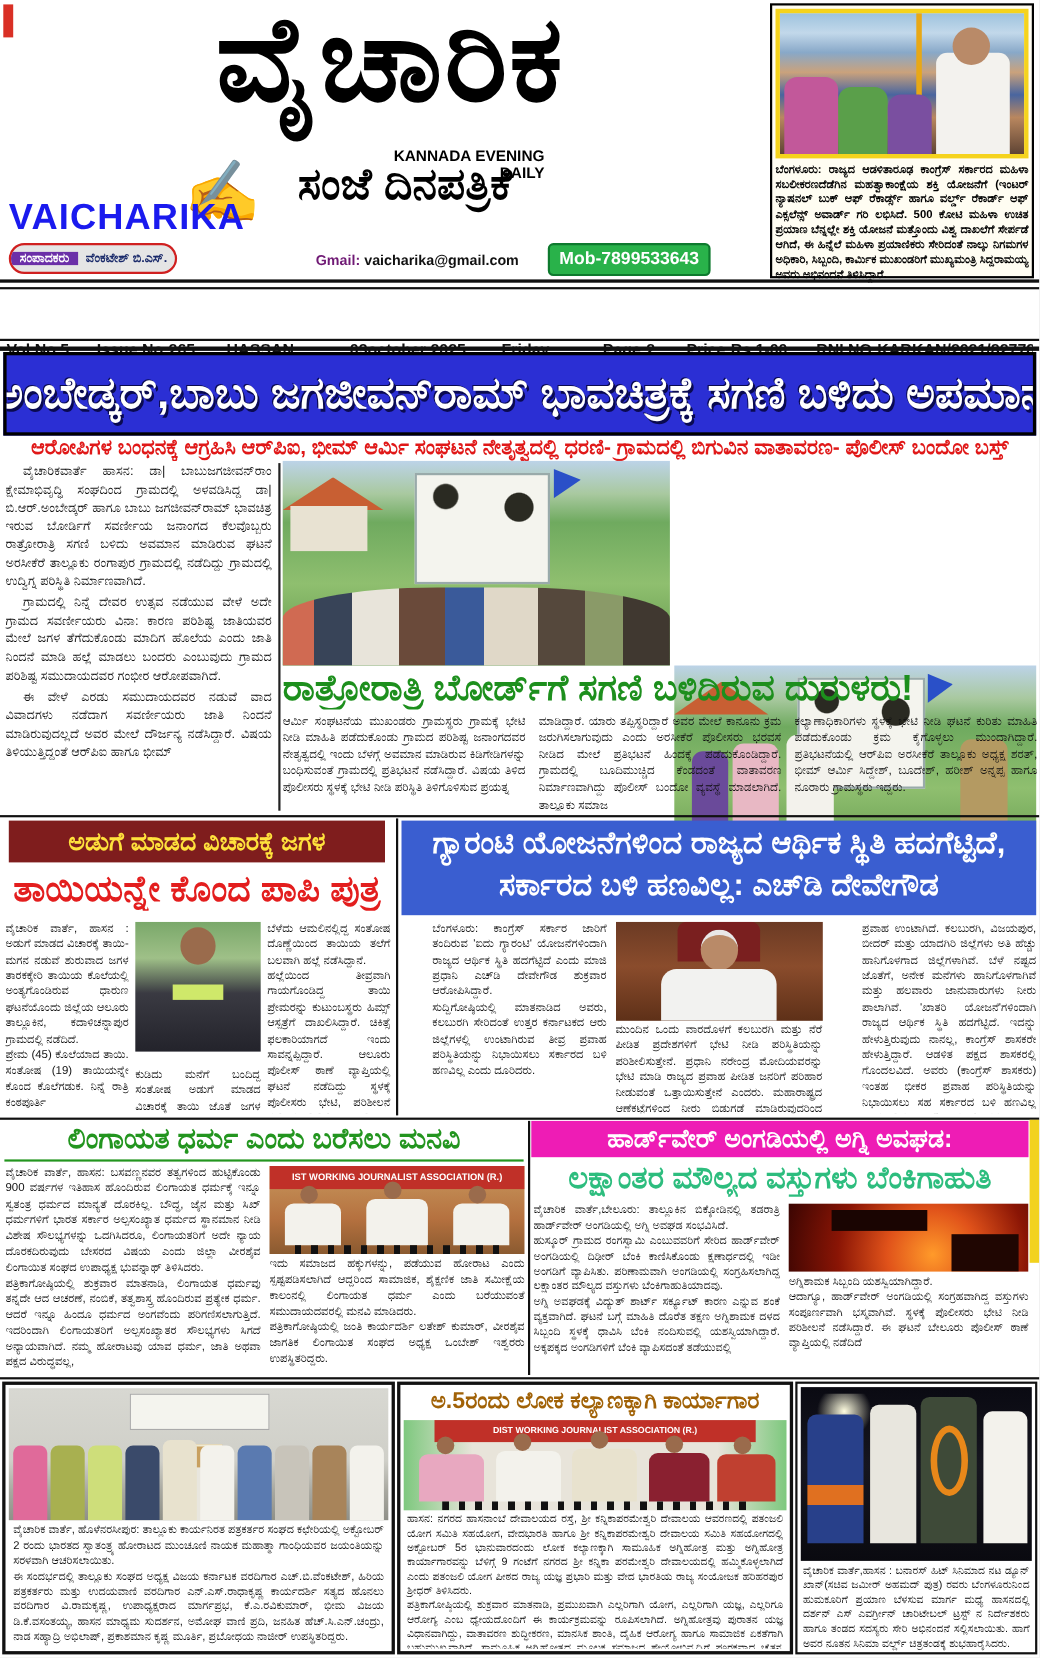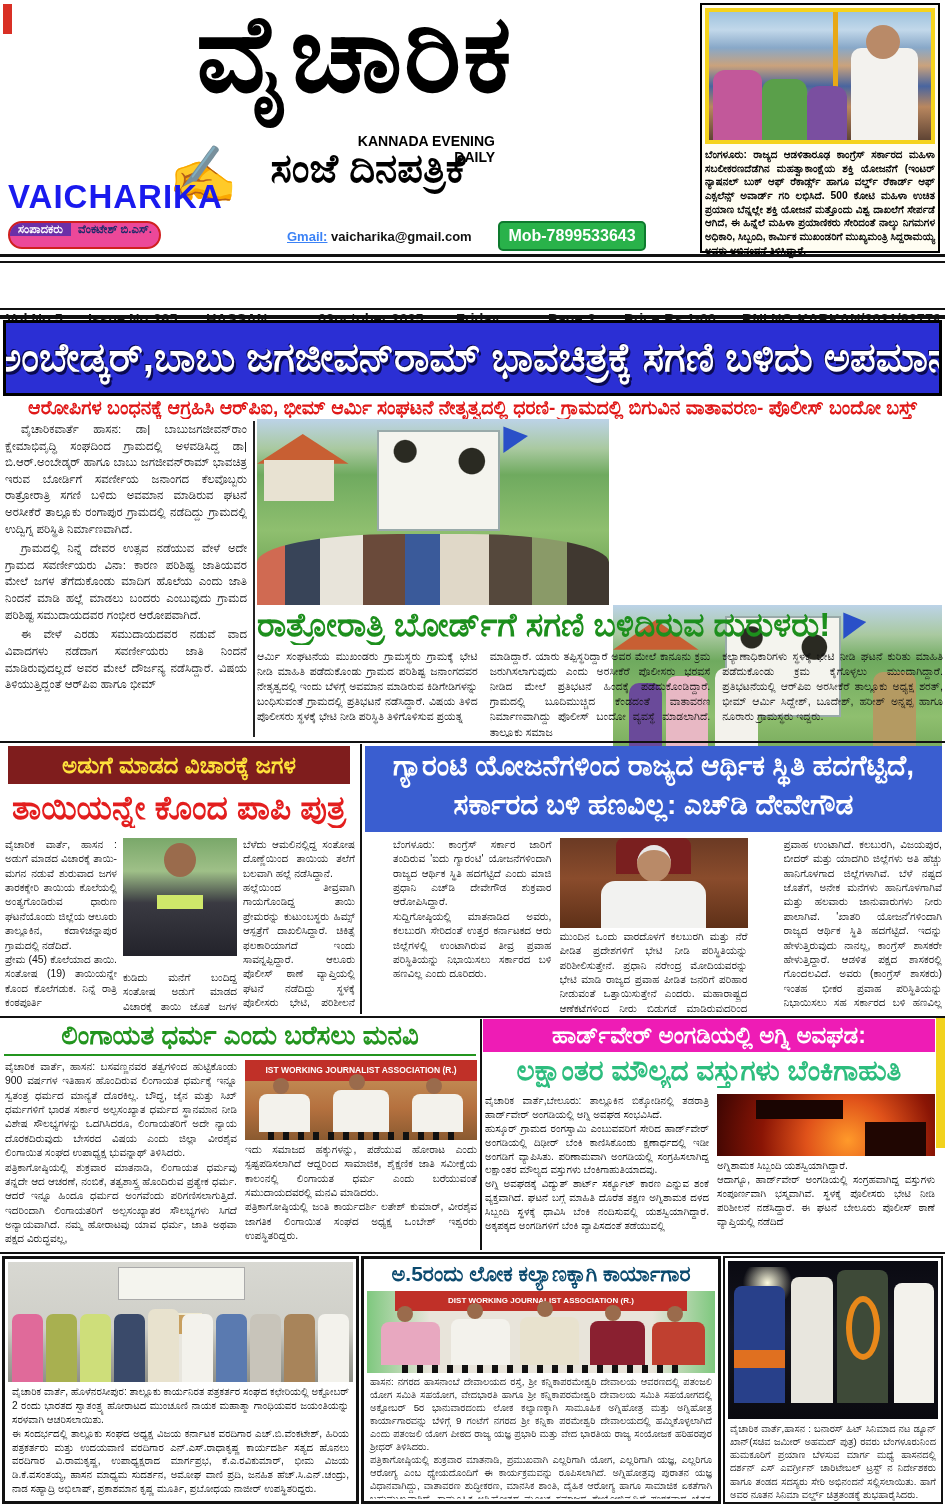--- a/index.html
+++ b/index.html
@@ -7,26 +7,26 @@
         font-family:"Liberation Sans",sans-serif;overflow:hidden;color:#111;}
   .abs{position:absolute;}
   
   .red-mark{left:3px;top:4px;width:9px;height:30px;background:#d93025;}
   .np-title{left:10px;top:-14px;width:690px;text-align:center;font-size:108px;font-weight:800;
             letter-spacing:2px;color:#000;height:158px;overflow:hidden;line-height:1.25;}
   .eng-daily{left:340px;top:133px;width:155px;text-align:right;font-size:14px;font-weight:800;color:#000;}
   .pen-icon{left:168px;top:142px;font-size:56px;color:#000;}
   .sanje{left:228px;top:146px;width:280px;text-align:center;font-size:40px;font-weight:800;color:#000;height:62px;overflow:hidden;}
   .vaich{left:8px;top:178px;font-size:33px;font-weight:800;color:#1a1aee;letter-spacing:1px;}
-  .editor-pill{left:8px;top:221px;height:24px;display:flex;align-items:flex-start;border:2px solid #d02020;
-               border-radius:14px;overflow:hidden;background:#ec4899;}
+  .editor-pill{left:8px;top:221px;height:24px;display:flex;align-items:center;border:2px solid #d02020;
+               border-radius:14px;overflow:hidden;background:#e5e5e5;}
   .editor-label{background:#6b2fa8;color:#fff;font-size:11.5px;font-weight:700;display:flex;align-items:center;padding:0 8px;}
   .editor-name{color:#1a2a6a;font-size:11.5px;font-weight:800;display:flex;align-items:center;padding:0 7px;}
   .gmail-line{left:287px;top:229px;font-size:13px;font-weight:700;}
-  .gmail-label{color:#3b82f6;text-decoration:underline;}
+  .gmail-label{color:#701a75;}
   .gmail-addr{color:#111;}
   .mob-badge{left:498px;top:221px;width:144px;height:26px;background:#29b24a;border:2px solid #0e7a2e;
              border-radius:5px;color:#fff;font-weight:800;font-size:16px;display:flex;align-items:center;justify-content:center;}
   .top-photo-box{left:700px;top:3px;width:240px;height:250px;border:2px solid #000;background:#fffdf2;padding:3px;box-sizing:border-box;}
   .top-photo{position:relative;height:128px;border:4px solid #f5d31d;overflow:hidden;
      background:linear-gradient(180deg,#9ec3de 0%,#c2d8ea 14%,#88a8c8 28%,#caa27c 42%,#49659f 58%,#b9875f 74%,#5f4434 100%);}
   .tp-pole{position:absolute;left:56%;top:0;width:5px;height:72%;background:#e8a816;}
   .tp-cm-body{position:absolute;right:6%;top:28%;width:30%;height:72%;background:#f3f2ee;border-radius:10px 10px 0 0;}
   .tp-cm-head{position:absolute;right:14%;top:10%;width:34px;height:34px;background:#b98a68;border-radius:50%;}
   .tp-sari1{position:absolute;left:2%;bottom:0;width:22%;height:55%;background:#c2589a;border-radius:12px 12px 0 0;}
@@ -140,21 +140,21 @@
   .g-person:nth-child(5){background:#e8e2ce;height:98%;}
   .g-person:nth-child(6){background:#f3f2ec;}
   .g-person:nth-child(7){background:#5a7ab0;}
   .g-person:nth-child(8){background:#c8c4ba;}
   .g-person:nth-child(9){background:#a8845a;}
   .g-person:nth-child(10){background:#f3f2ec;}
   .g-table{position:absolute;left:42%;bottom:0;width:16%;height:40%;background:#e8e6de;}
   .g-portrait{position:absolute;left:45%;bottom:28%;width:10%;height:26%;background:#c8a060;border:2px solid #f0ead0;}
   .bcap{font-size:10.2px;line-height:1.36;text-align:justify;padding:3px 4px;overflow:hidden;}
   .workshop-box{left:361px;top:1256px;width:360px;height:248px;}
-  .ws-head{text-align:center;font-size:21px;font-weight:800;color:#0c4a6e;white-space:nowrap;overflow:hidden;height:29px;}
+  .ws-head{text-align:center;font-size:21px;font-weight:800;color:#a16207;white-space:nowrap;overflow:hidden;height:29px;}
   .ph-workshop{height:82px;background:linear-gradient(90deg,#7ec87e 0%,#e8e4da 18%,#e8e4da 82%,#7ec87e 100%);}
   .ws-banner{position:absolute;left:8%;top:0;width:84%;height:24%;background:#c03028;color:#fff;font-size:8px;
      font-weight:800;display:flex;align-items:center;justify-content:center;white-space:nowrap;overflow:hidden;}
   .wf1{left:4%;width:17%;height:52%;background:#e8a8c0;}
   .wf2{left:24%;width:17%;height:56%;background:#f3f2ec;}
   .wf3{left:44%;width:17%;height:58%;background:#e8e2ce;}
   .wf4{left:64%;width:16%;height:54%;background:#8a2030;}
   .wf5{left:82%;width:15%;height:52%;background:#c04030;}
   .ws-text{font-size:9.8px;line-height:1.33;text-align:justify;padding:2px 3px;overflow:hidden;height:122px;}
   .cinema-box{left:723px;top:1256px;width:220px;height:248px;border-width:2px;}

